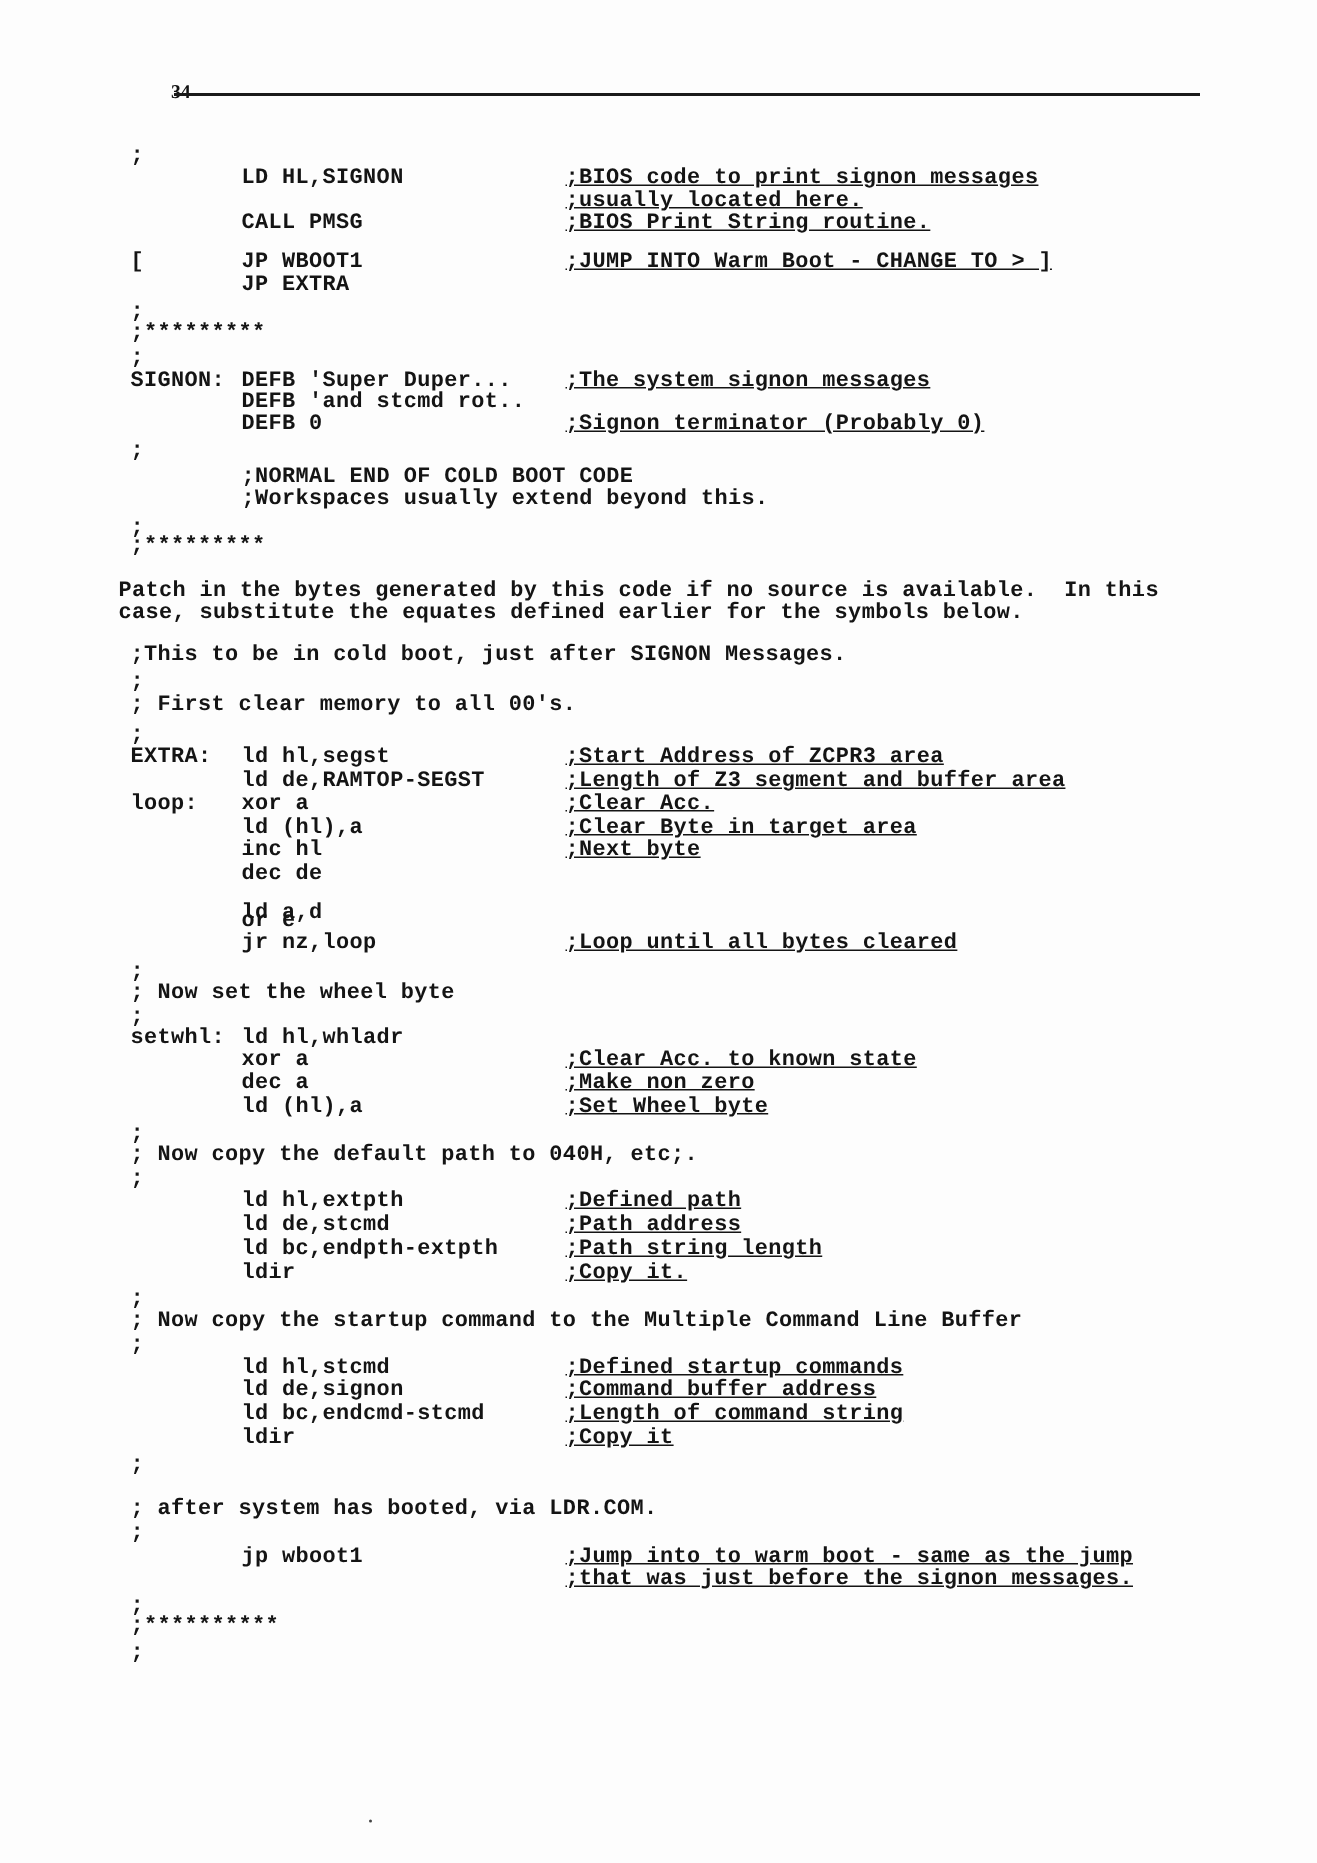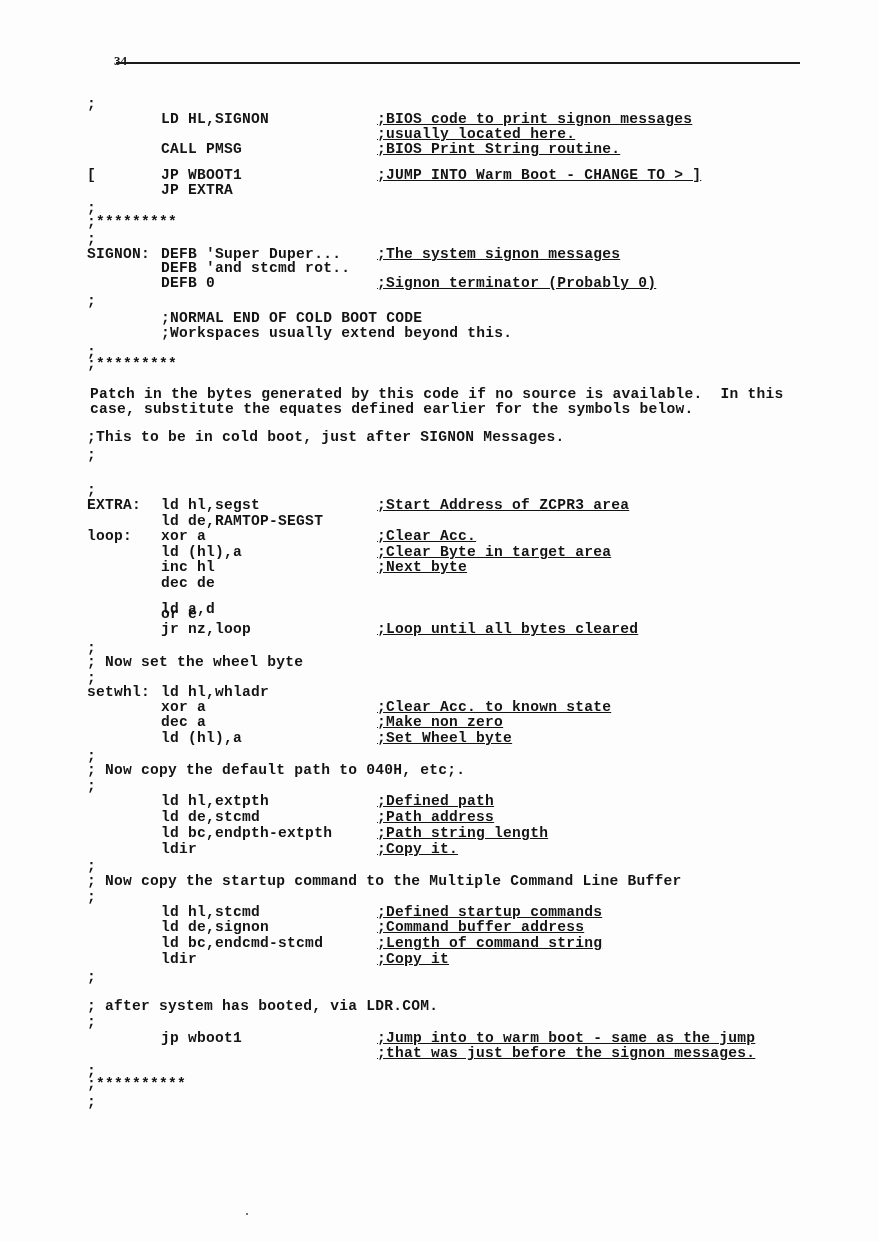--- a/index.html
+++ b/index.html
@@ -46,21 +46,21 @@
       font-size: 14.6px;
       line-height: 15px;
       font-weight: bold;
       letter-spacing: 0.25px;
       color: #141414;
       font-family: "Liberation Mono", "DejaVu Sans Mono", monospace;
     }
     .c0 { left: 87px; }
     .c1 { left: 161px; }
     .c2 { left: 377px; text-decoration: underline; }
-    .prose { left: 90px; }
+    .prose { left: 79px; }
     .stray-dot {
       position: absolute;
       left: 246px;
       top: 1213px;
       width: 2px;
       height: 2px;
       background: #444;
       border-radius: 1px;
     }
   </style>
@@ -99,26 +99,28 @@
   <div class="ln c1" style="top:311px">;NORMAL END OF COLD BOOT CODE</div>
   <div class="ln c1" style="top:326px">;Workspaces usually extend beyond this.</div>
   <div class="ln c0" style="top:345px">;</div>
   <div class="ln c0" style="top:357px">;*********</div>
 
   <div class="ln prose" style="top:387px">Patch in the bytes generated by this code if no source is available.  In this</div>
   <div class="ln prose" style="top:402px">case, substitute the equates defined earlier for the symbols below.</div>
 
   <div class="ln c0" style="top:430px">;This to be in cold boot, just after SIGNON Messages.</div>
   <div class="ln c0" style="top:448px">;</div>
+  <div class="ln c0" style="top:463px">; First clear memory to all 00's.</div>
   <div class="ln c0" style="top:483px">;</div>
 
   <div class="ln c0" style="top:498px">EXTRA:</div>
   <div class="ln c1" style="top:498px">ld hl,segst</div>
   <div class="ln c2" style="top:498px">;Start Address of ZCPR3 area</div>
   <div class="ln c1" style="top:514px">ld de,RAMTOP-SEGST</div>
+  <div class="ln c2" style="top:514px">;Length of Z3 segment and buffer area</div>
   <div class="ln c0" style="top:529px">loop:</div>
   <div class="ln c1" style="top:529px">xor a</div>
   <div class="ln c2" style="top:529px">;Clear Acc.</div>
   <div class="ln c1" style="top:545px">ld (hl),a</div>
   <div class="ln c2" style="top:545px">;Clear Byte in target area</div>
   <div class="ln c1" style="top:560px">inc hl</div>
   <div class="ln c2" style="top:560px">;Next byte</div>
   <div class="ln c1" style="top:576px">dec de</div>
   <div class="ln c1" style="top:602px">ld a,d</div>
   <div class="ln c1" style="top:607px">or e</div>

